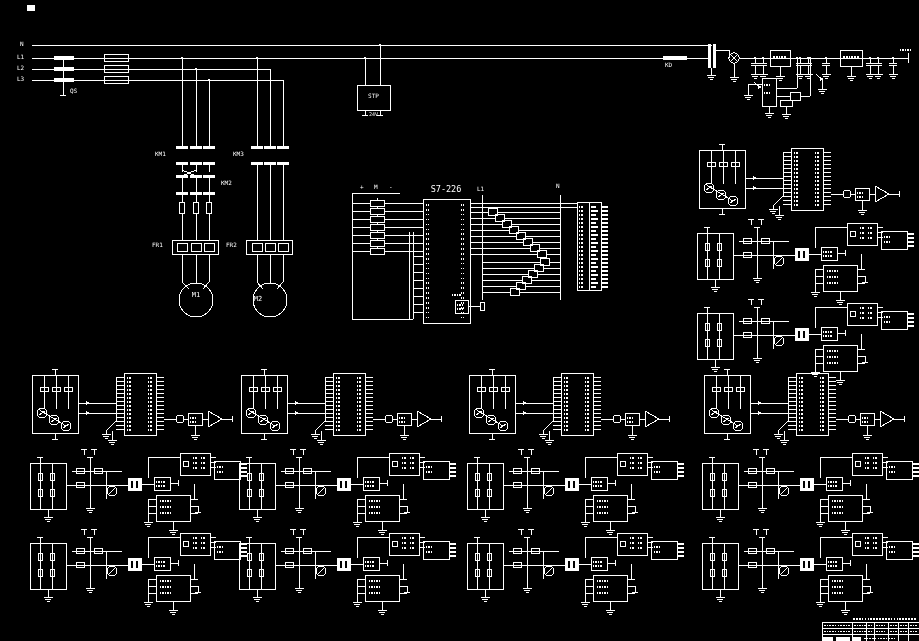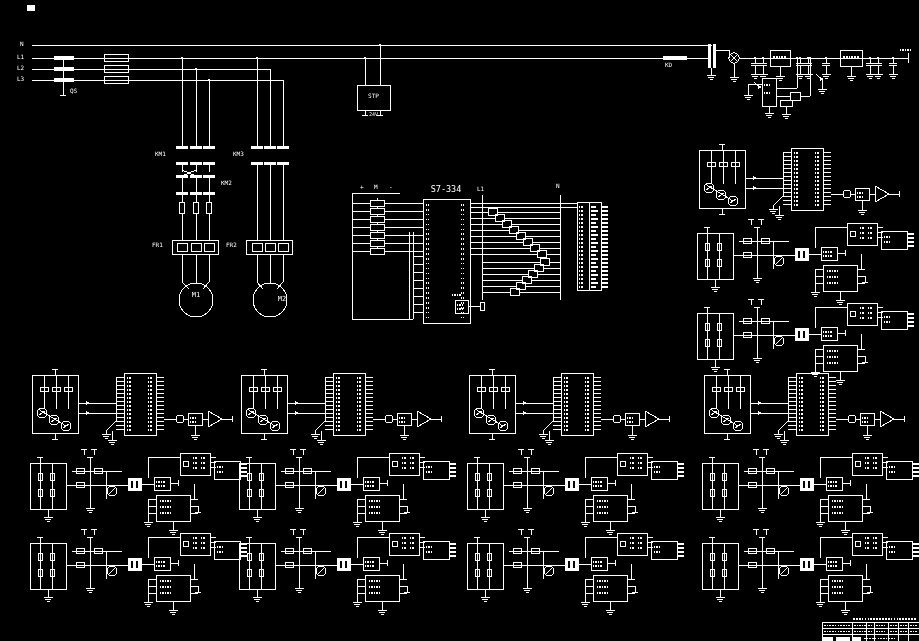--- a/index.html
+++ b/index.html
@@ -2515,24 +2515,24 @@
   <span class="lbl f6" style="left:17px;top:76px">L3</span>
   <span class="lbl f6" style="left:70px;top:88px">QS</span>
   <span class="lbl f6" style="left:665px;top:62px">KD</span>
 
   <span class="lbl f6" style="left:155px;top:151px">KM1</span>
   <span class="lbl f6" style="left:221px;top:180px">KM2</span>
   <span class="lbl f6" style="left:233px;top:151px">KM3</span>
   <span class="lbl f6" style="left:152px;top:242px">FR1</span>
   <span class="lbl f6" style="left:226px;top:242px">FR2</span>
   <span class="lbl f7 ctr" style="left:182px;top:292px;width:28px">M1</span>
-  <span class="lbl f7 ctr" style="left:268px;top:296px;width:28px">M2</span>
+  <span class="lbl f7 ctr" style="left:244px;top:296px;width:28px">M2</span>
 
   <span class="lbl f6 ctr" style="left:357px;top:93px;width:33px">STP</span>
   <span class="lbl f5 ctr" style="left:357px;top:112px;width:33px">24V</span>
 
-  <span class="lbl f8 ctr" style="left:418px;top:185px;width:56px">S7-334</span>
+  <span class="lbl f8 ctr" style="left:418px;top:185px;width:56px">S7-226</span>
   <span class="lbl f6" style="left:477px;top:186px">L1</span>
   <span class="lbl f6" style="left:556px;top:183px">N</span>
   <span class="lbl f6" style="left:360px;top:184px">+</span>
   <span class="lbl f6" style="left:374px;top:184px">M</span>
   <span class="lbl f6" style="left:389px;top:184px">-</span>
 </div>
 
 </body></html>

